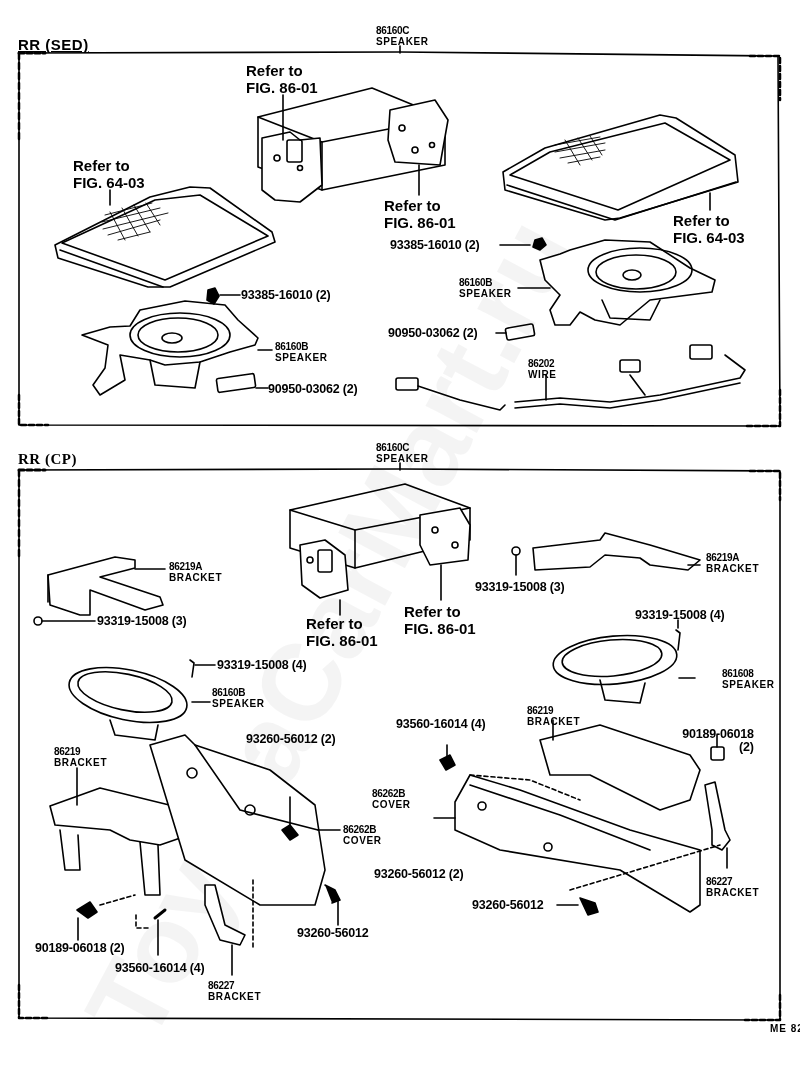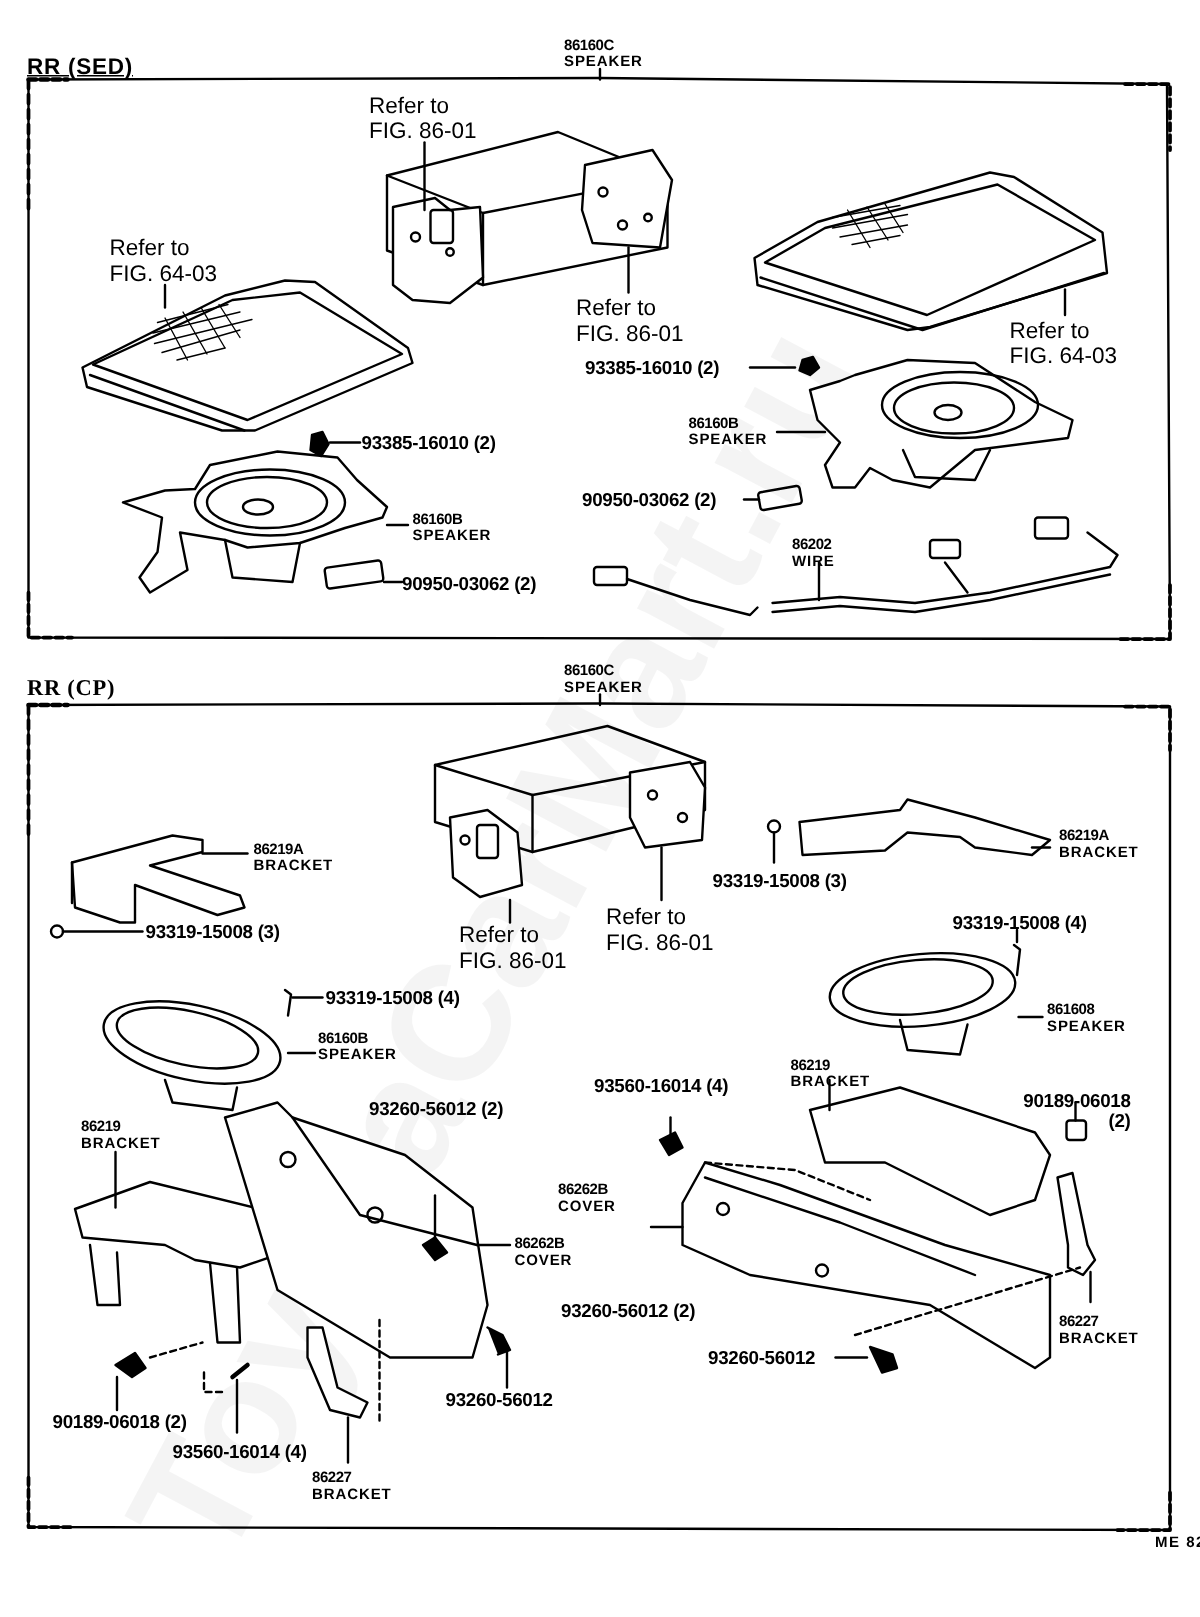--- a/index.html
+++ b/index.html
@@ -4,21 +4,21 @@
 <style>
   html, body { margin: 0; padding: 0; background: #ffffff; }
   #page { position: relative; width: 800px; height: 1078px; background: #ffffff; overflow: hidden;
           font-family: "Liberation Sans", "DejaVu Sans", sans-serif; color: #000; }
   svg.art { position: absolute; left: 0; top: 0; }
   .lbl { position: absolute; white-space: nowrap; line-height: 1; }
   .section { font-size: 15px; font-weight: bold; letter-spacing: 0.5px; }
   .pn { font-size: 10px; font-weight: bold; letter-spacing: -0.3px; }
   .pn-sm { font-size: 12.5px; font-weight: bold; letter-spacing: -0.2px; text-align: right; }
   .nm { font-size: 10px; font-weight: bold; letter-spacing: 0.6px; display:block; margin-top:0px; }
-  .ref { font-size: 15px; font-weight: normal; line-height: 17px; }
+  .ref { font-size: 15px; font-weight: bold; line-height: 17px; }
   .code { font-size: 10px; font-weight: bold; letter-spacing: 1px; margin-left: 32px; }
   .wm { position: absolute; font-size: 110px; font-weight: bold; color: rgba(0,0,0,0.045);
         transform: rotate(-62deg); transform-origin: left top; white-space: nowrap; }
 </style>
 </head>
 <body>
 
 <div id="page">
 
   <div class="wm" style="left:60px; top:1000px;">ToyotaCarMart.ru</div>
@@ -286,21 +286,21 @@
   </div>
   <div class="lbl pn-sm" style="left:475px; top:581px;">93319-15008 (3)</div>
 
   <div class="lbl pn-sm" style="left:217px; top:659px;">93319-15008 (4)</div>
   <div class="lbl" style="left:212px; top:683px;">
     <span class="pn">86160B</span>
     <span class="nm">SPEAKER</span>
   </div>
 
   <div class="lbl pn-sm" style="left:635px; top:609px;">93319-15008 (4)</div>
-  <div class="lbl" style="left:698px; top:664px;">
+  <div class="lbl" style="left:722px; top:664px;">
     <span class="pn">861608</span>
     <span class="nm">SPEAKER</span>
   </div>
 
   <div class="lbl" style="left:54px; top:742px;">
     <span class="pn">86219</span>
     <span class="nm">BRACKET</span>
   </div>
   <div class="lbl" style="left:527px; top:701px;">
     <span class="pn">86219</span>

